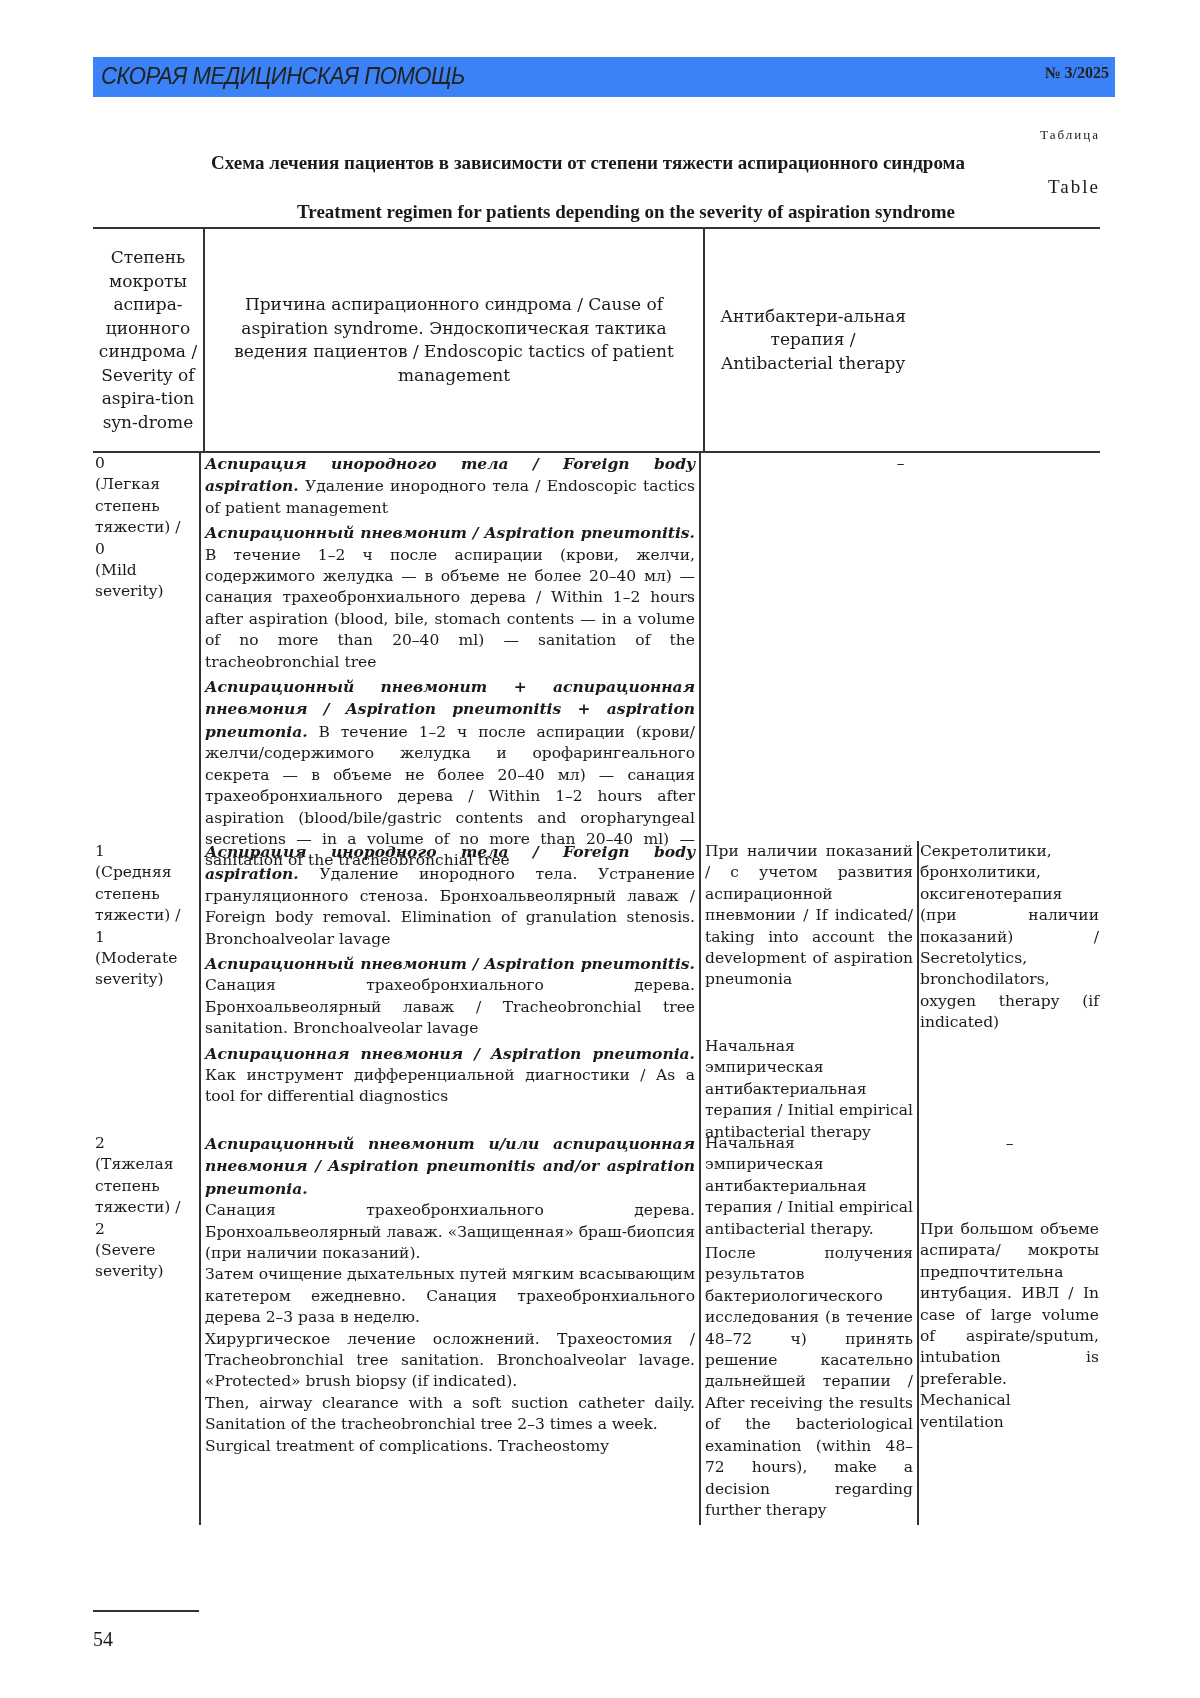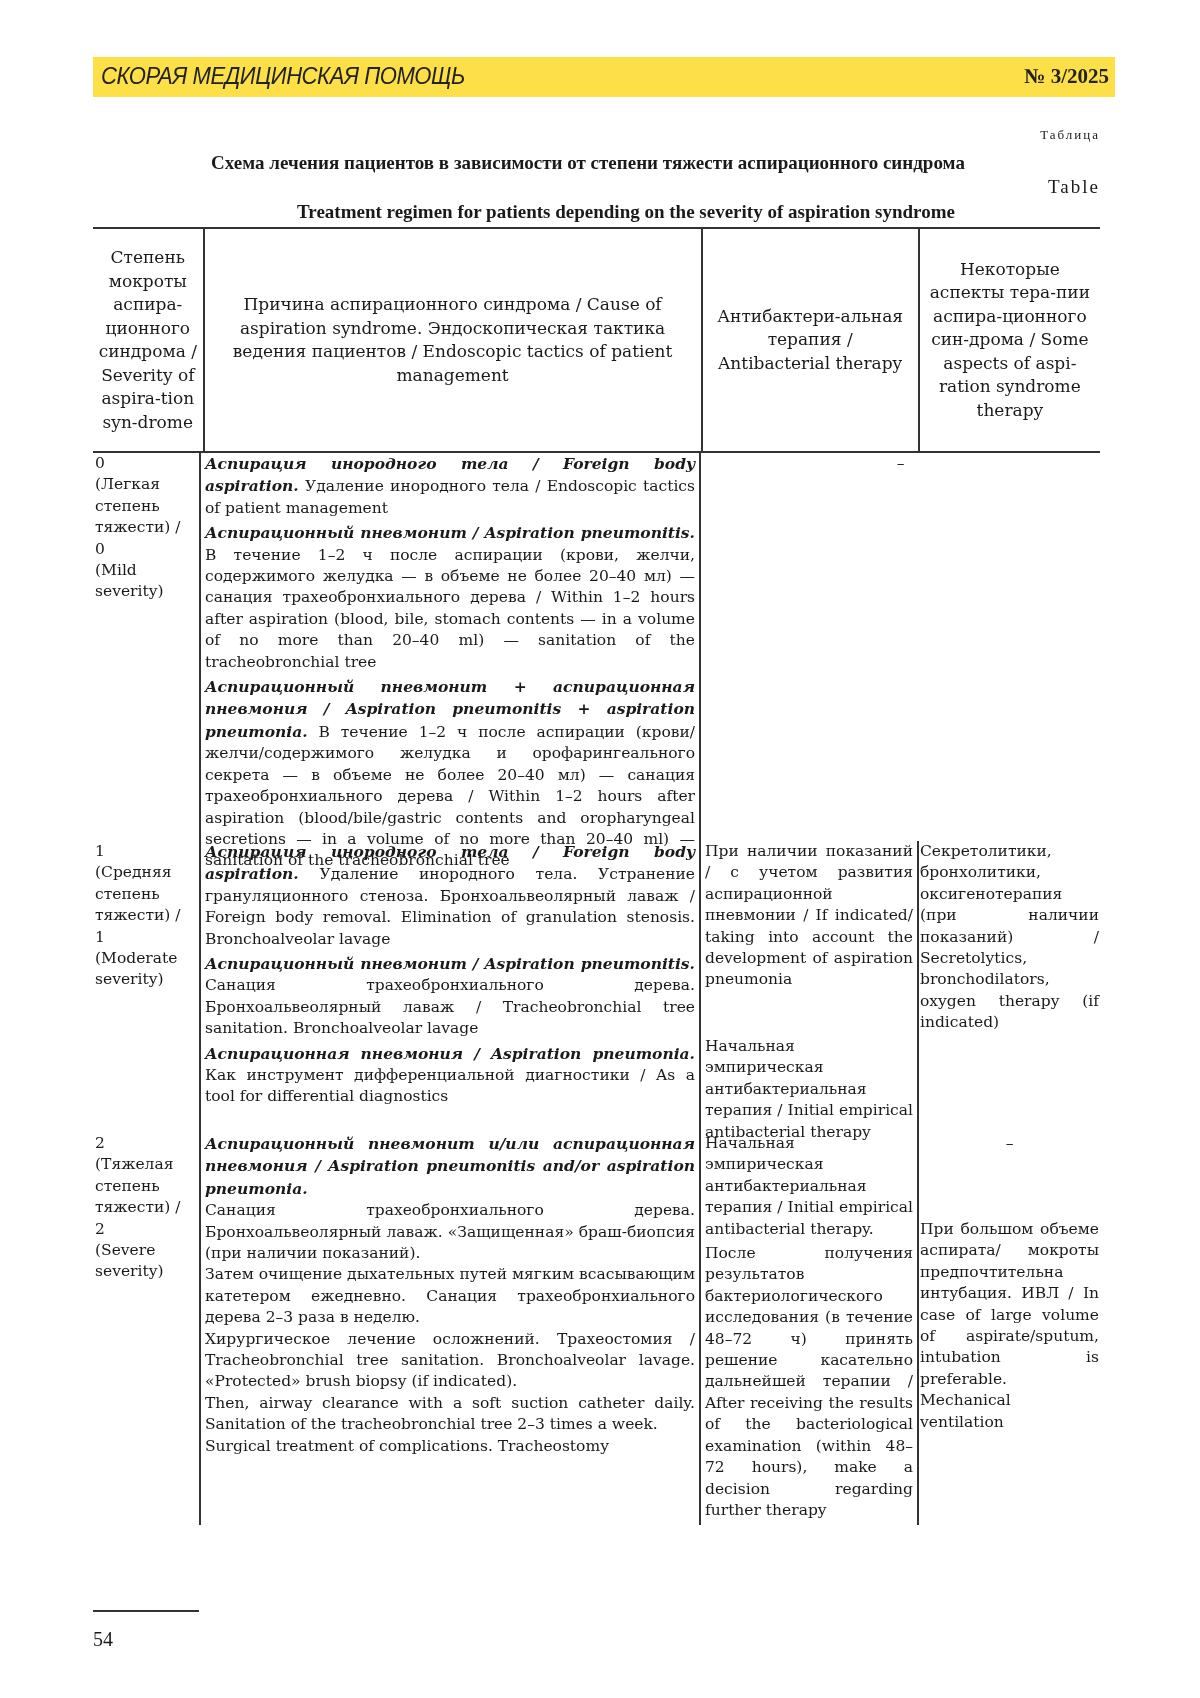--- a/index.html
+++ b/index.html
@@ -1,23 +1,23 @@
 <!DOCTYPE html>
 <html><head>
 <meta charset="utf-8">
 <style>
   html, body { margin: 0; padding: 0; background: #ffffff; }
   body { width: 1200px; height: 1698px; position: relative; overflow: hidden;
          font-family: "DejaVu Serif", "Liberation Serif", serif; color: #1a1a1a; }
   .header-band { position: absolute; left: 93px; top: 57px; width: 1022px; height: 40px;
-                 background: #fde047; }
+                 background: #3b82f6; }
   .journal-title { position: absolute; left: 8px; top: 5px; font-family: "Liberation Sans", sans-serif;
                    font-style: italic; font-size: 24px; letter-spacing: -0.5px; color: #222; transform: scaleX(0.92); transform-origin: left; }
   .issue-number { position: absolute; right: 6px; top: 7px; font-family: "Liberation Serif", serif;
-                  font-weight: bold; font-size: 21px; color: #222; }
+                  font-weight: bold; font-size: 16px; color: #222; }
   .caption-ru-label { position: absolute; right: 100px; top: 127px; font-family: "Liberation Serif", serif; font-size: 13px; letter-spacing: 2px; }
   .caption-ru-title { position: absolute; left: 0; width: 1176px; text-align: center; top: 152px; font-family: "Liberation Serif", serif; font-weight: bold; font-size: 19px; box-sizing: border-box; }
   .caption-en-label { position: absolute; right: 100px; top: 176px; font-family: "Liberation Serif", serif; font-size: 19px; letter-spacing: 2px; }
   .caption-en-title { position: absolute; left: 0; width: 1200px; text-align: center; top: 201px; font-family: "Liberation Serif", serif; font-weight: bold; font-size: 19px; padding-left: 52px; box-sizing: border-box; }
 
   .tbl { position: absolute; left: 93px; top: 227px; width: 1007px; border-top: 2px solid #333; }
   .hdr { display: flex; border-bottom: 2px solid #333; height: 222px; }
   .hdr > div { display: flex; align-items: center; justify-content: center; text-align: center;
                font-size: 17px; line-height: 23.5px; }
   .c1 { width: 106px; }
@@ -51,21 +51,20 @@
 <div class="caption-ru-label">Таблица</div>
 <div class="caption-ru-title">Схема лечения пациентов в зависимости от степени тяжести аспирационного синдрома</div>
 <div class="caption-en-label">Table</div>
 <div class="caption-en-title">Treatment regimen for patients depending on the severity of aspiration syndrome</div>
 
 <div class="tbl">
   <div class="hdr">
     <div class="c1">Степень мокроты аспира-ционного синдрома / Severity of aspira-tion syn-drome</div>
     <div class="c2">Причина аспирационного синдрома / Cause of aspiration syndrome. Эндоскопическая тактика ведения пациентов / Endoscopic tactics of patient management</div>
     <div class="c3">Антибактери-альная терапия / Antibacterial therapy</div>
-    <div class="c4">Некоторые аспекты тера-пии аспира-ционного син-дрома / Some aspects of aspi-ration syndrome therapy</div>
   </div>
 
   <div class="row" style="height:388px;">
     <div class="cell c1">0
 (Легкая
 степень
 тяжести) /
 0
 (Mild
 severity)</div>

